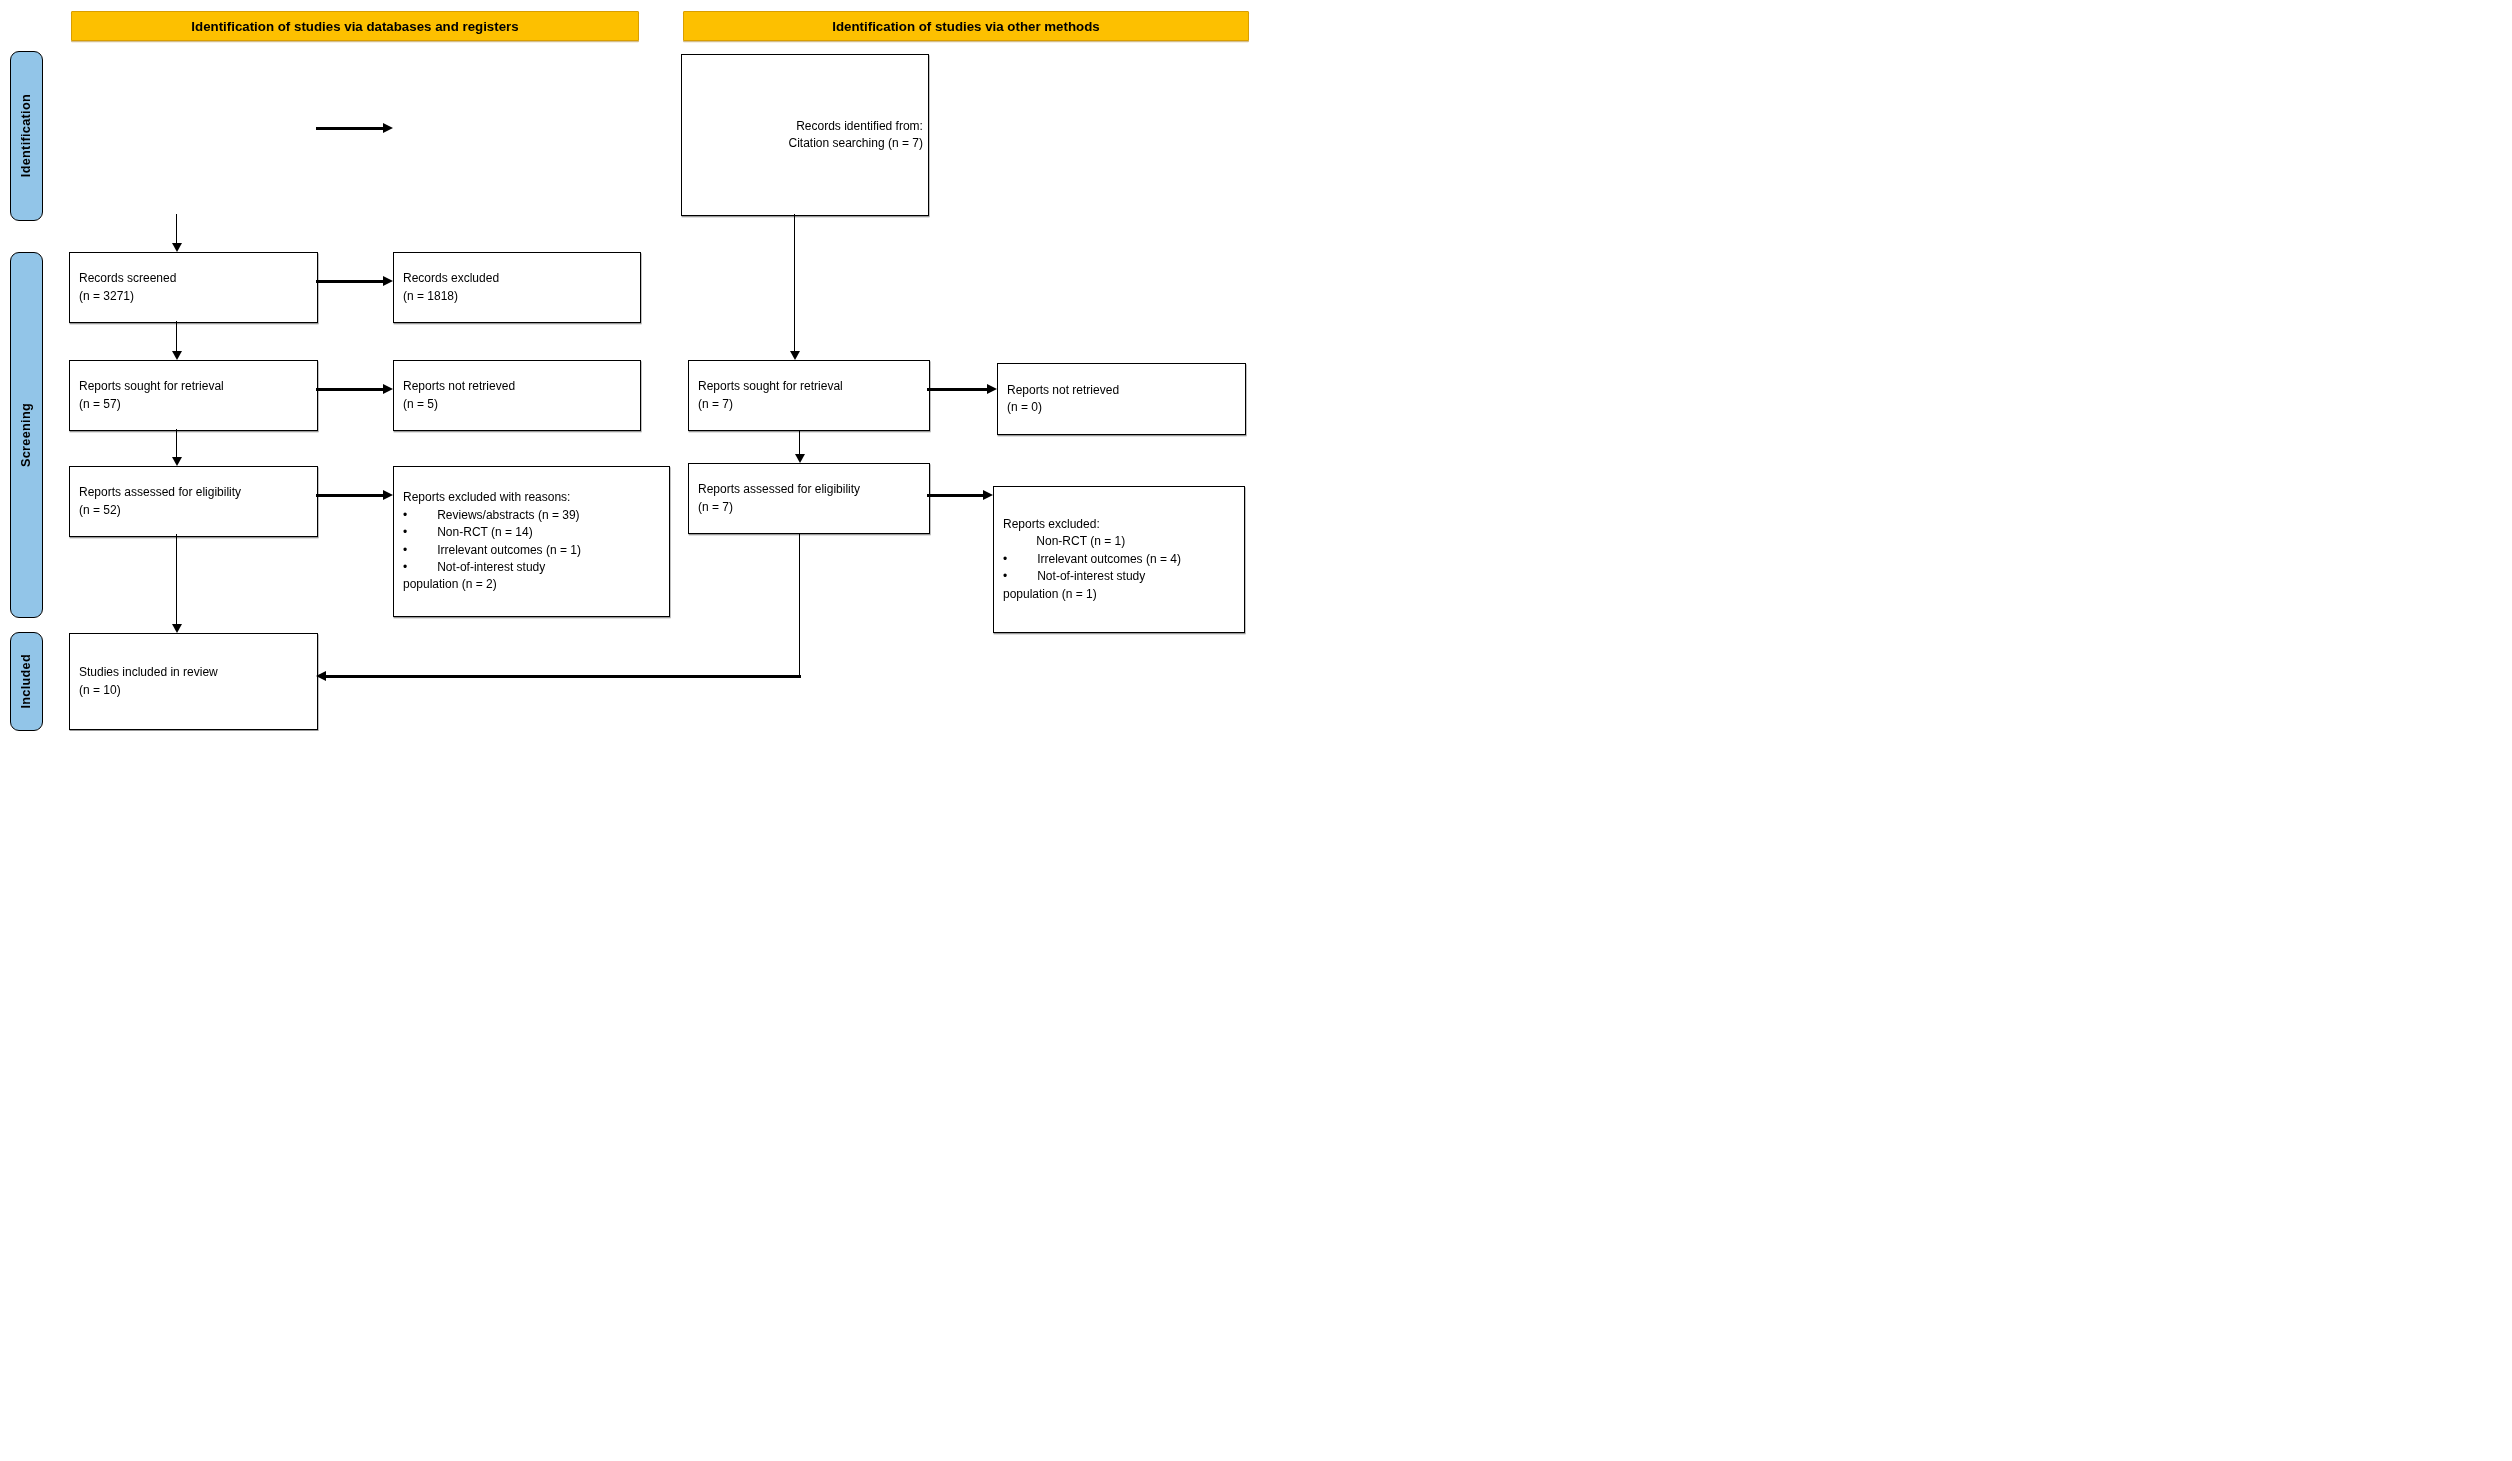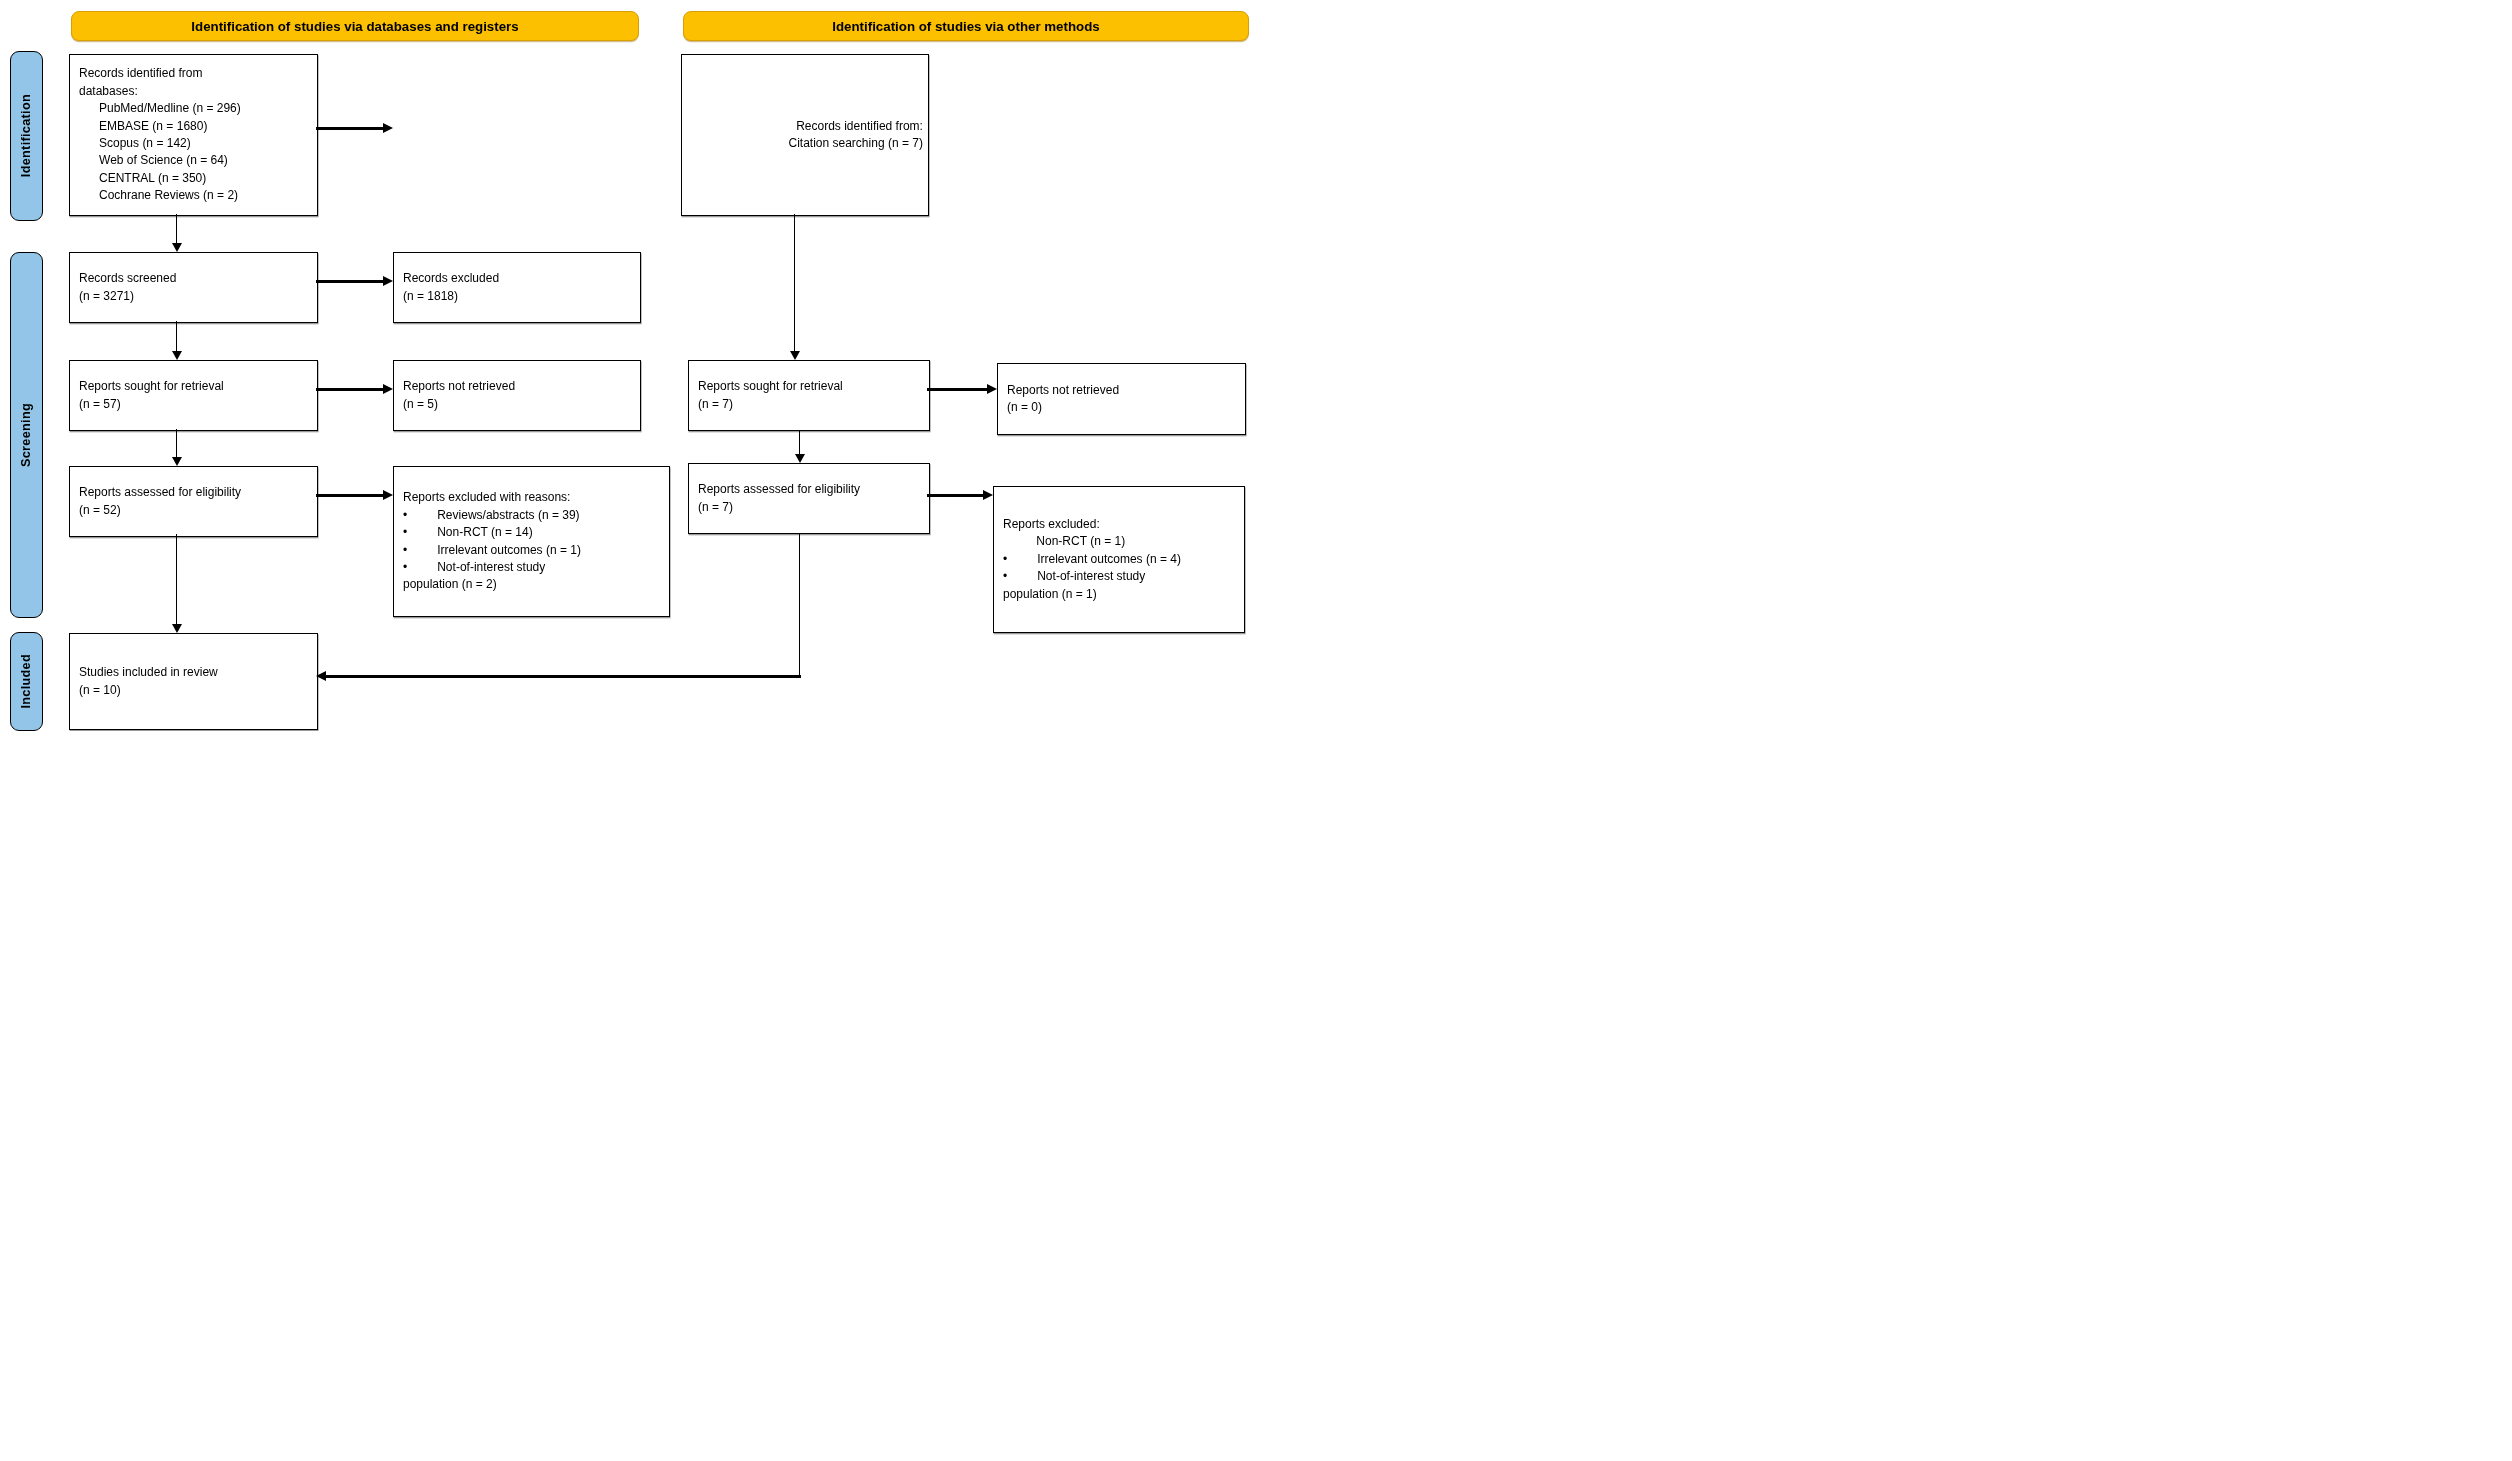--- a/index.html
+++ b/index.html
@@ -5,21 +5,21 @@
   :root{
     --banner-bg:#FDC000; --banner-border:#D99E00; --stage-bg:#92C5E8;
     --box-border:#000000; --arrow:#000000;
   }
   html,body{margin:0;padding:0;background:#ffffff;}
   body{font-family:"Liberation Sans", sans-serif; color:#000;}
   .canvas{position:relative;width:1256px;height:731px;background:#fff;overflow:hidden;}
 
   .banner{
     position:absolute;height:28px;background:var(--banner-bg);
-    border:1.3px solid var(--banner-border);border-radius:8px;
+    border:1.3px solid var(--banner-border);border-radius:1px;
     display:flex;align-items:center;justify-content:center;
     font-size:13.3px;font-weight:bold;box-shadow:0 1.3px 0 rgba(160,110,0,.45);
   }
 
   .stage{
     position:absolute;width:30.5px;background:var(--stage-bg);
     border:1.9px solid #000;border-radius:9px;
     display:flex;align-items:center;justify-content:center;
   }
   .stage span{
@@ -64,30 +64,20 @@
   <div class="stage" style="left:10.2px;top:51px;height:168px;">
     <span>Identification</span>
   </div>
   <div class="stage" style="left:10.2px;top:252px;height:364px;">
     <span>Screening</span>
   </div>
   <div class="stage" style="left:10.2px;top:632px;height:97px;">
     <span>Included</span>
   </div>
 
-  <div class="box" style="left:69px;top:54px;width:247px;height:160px;">
-    <div class="txt">Records identified from
-databases:
-      PubMed/Medline (n = 296)
-      EMBASE (n = 1680)
-      Scopus (n = 142)
-      Web of Science (n = 64)
-      CENTRAL (n = 350)
-      Cochrane Reviews (n = 2)</div>
-  </div>
   <div class="box" style="left:69px;top:252px;width:247px;height:69px;">
     <div class="txt">Records screened
 (n = 3271)</div>
   </div>
   <div class="box" style="left:393px;top:252px;width:246px;height:69px;">
     <div class="txt">Records excluded
 (n = 1818)</div>
   </div>
   <div class="box" style="left:69px;top:360px;width:247px;height:69px;">
     <div class="txt">Reports sought for retrieval

